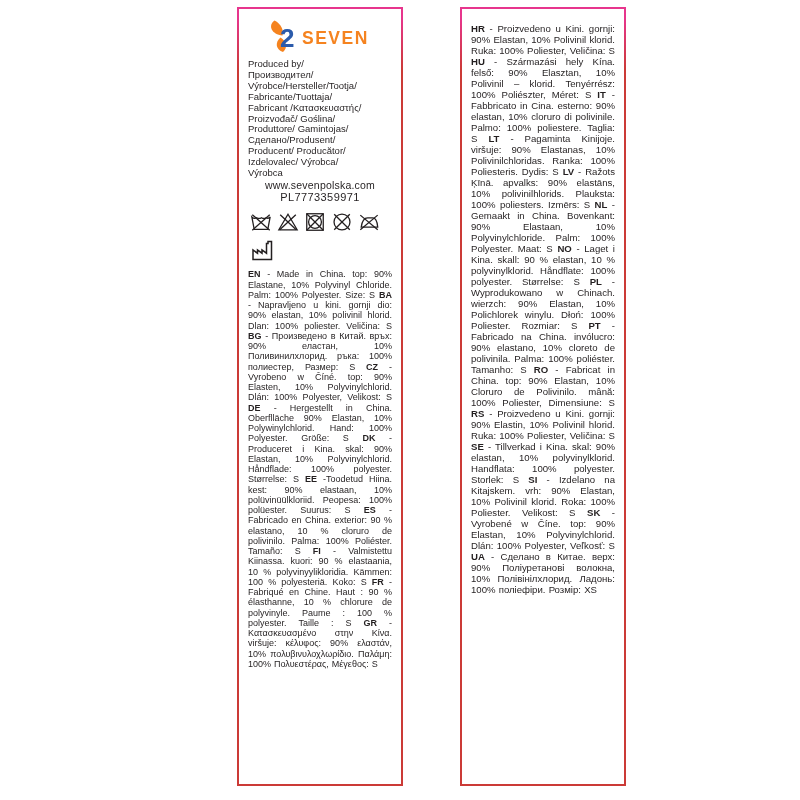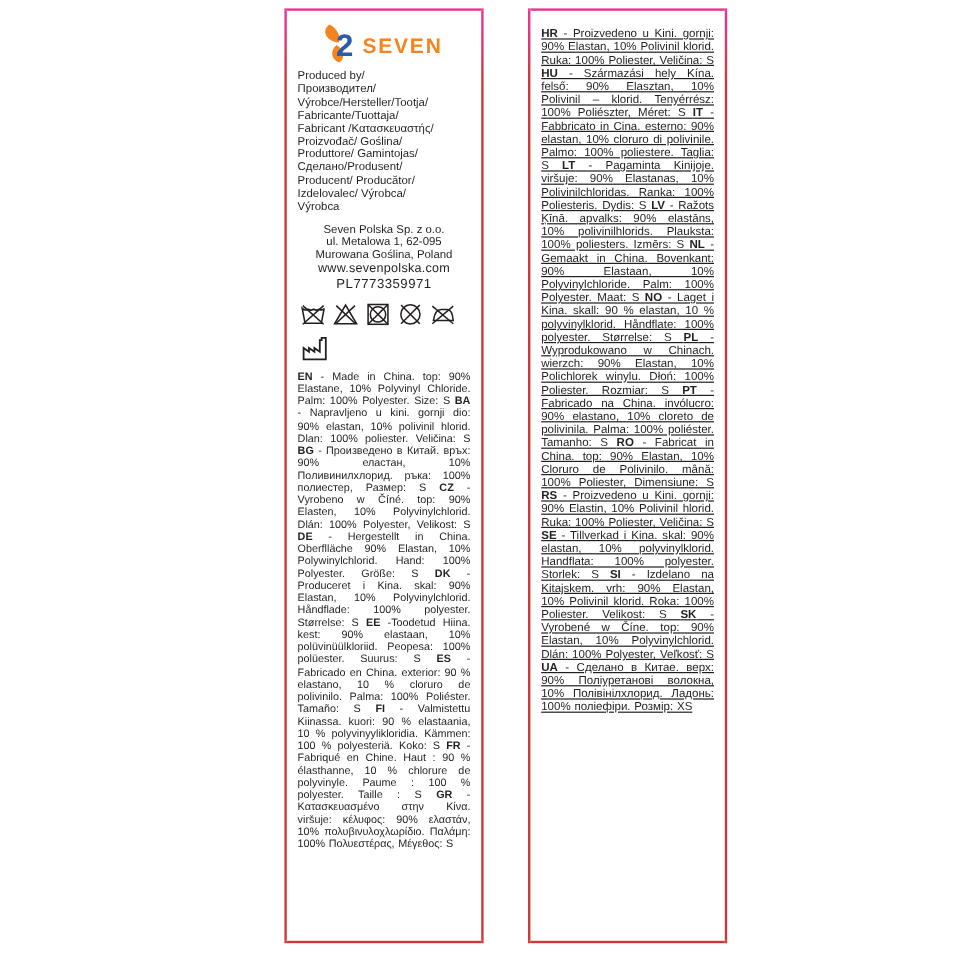--- a/index.html
+++ b/index.html
@@ -3,21 +3,21 @@
 <meta charset="utf-8">
 <style>
   html,body{margin:0;padding:0;}
   body{width:800px;height:800px;background:#ffffff;font-family:"Liberation Sans",sans-serif;color:#231f20;}
   .canvas{position:relative;width:800px;height:800px;background:#fff;overflow:hidden;}
   .panel{position:absolute;top:7px;height:779px;width:166px;box-sizing:border-box;background:#fff;
          border:2.5px solid #cb3a36;
          border-image:linear-gradient(180deg,#e7358d 0%,#e7358d 1.2%,#cb3a36 8%,#cb3a36 100%) 1;
          overflow:hidden;}
   .panel-left{left:237px;}
-  .panel-right{left:440px;text-decoration:underline;}
+  .panel-right{left:460px;}
   .inner{padding:4px 9px 6px 9px;}
   .logo-wrap{text-align:center;margin-top:5px;height:36px;}
   .produced{font-size:9.5px;line-height:10.9px;text-align:left;margin-top:5px;}
   .address{font-size:9.5px;line-height:10.4px;text-align:center;margin-top:8px;}
   .site{font-weight:normal;font-size:10.5px;line-height:12.5px;text-align:center;letter-spacing:.2px;}
   .vat{font-weight:normal;font-size:11px;line-height:13px;text-align:center;letter-spacing:.4px;}
   .symbols{display:flex;gap:5px;align-items:center;margin:7px 0 0 2px;}
   .factory-row{margin:5px 0 0 2px;height:24px;}
   .bodytext{font-size:9px;line-height:10.25px;text-align:justify;margin-top:7px;
             word-spacing:.5px;}
@@ -49,25 +49,20 @@
           <div>Fabricante/Tuottaja/</div>
           <div>Fabricant /Κατασκευαστής/</div>
           <div>Proizvođač/ Goślina/</div>
           <div>Produttore/ Gamintojas/</div>
           <div>Сделано/Produsent/</div>
           <div>Producent/ Producător/</div>
           <div>Izdelovalec/ Výrobca/</div>
           <div>Výrobca</div>
         </div>
 
-      <div class="address">
-          <div>Seven Polska Sp. z o.o.</div>
-          <div>ul. Metalowa 1, 62-095</div>
-          <div>Murowana Goślina, Poland</div>
-        </div>
 
       <div class="site">www.sevenpolska.com</div>
       <div class="vat">PL7773359971</div>
 
       <div class="symbols">
         <svg width="22" height="22" viewBox="0 0 24 24" stroke="#231f20" stroke-width="1.4" fill="none">
           <path d="M2 6.5 C4 8.4 5.6 8.4 7.3 7.3 C9 8.4 10.8 8.4 12.5 7.3 C14.2 8.4 16 8.4 17.7 7.3 C19.4 8.4 20.6 8.3 22 6.5 L19.4 20 H4.6 Z"></path>
           <line x1="2.5" y1="4" x2="21.5" y2="21"></line>
             <line x1="21.5" y1="4" x2="2.5" y2="21"></line>
         </svg>

